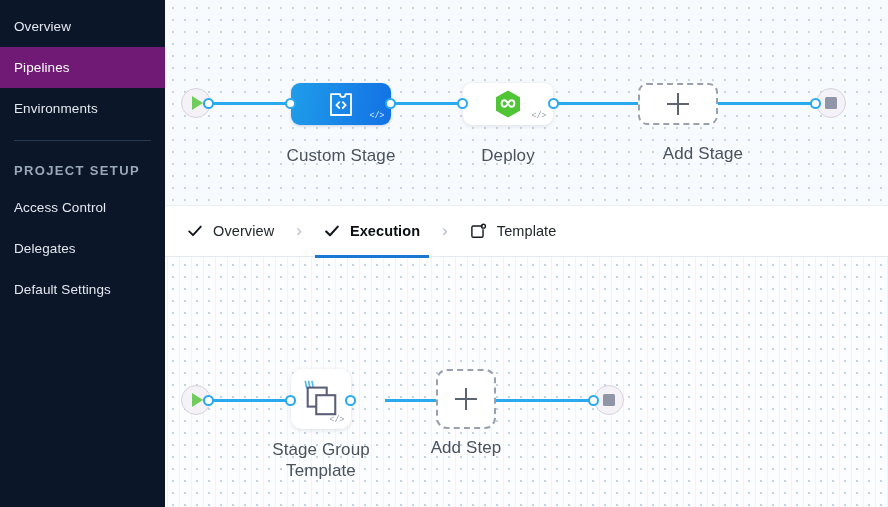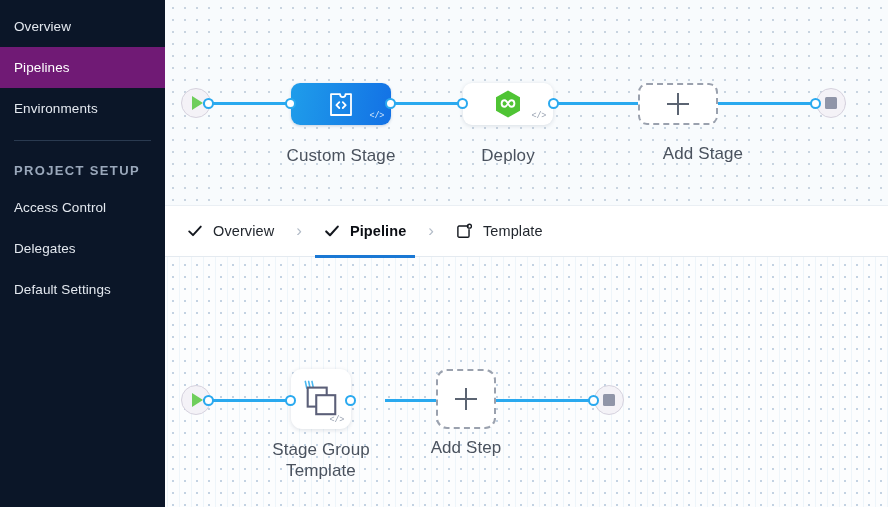--- a/index.html
+++ b/index.html
@@ -325,21 +325,21 @@
       </div>
 
       <span class="tab-sep">›</span>
 
       <div class="tab active">
         <span class="check-icon">
           <svg width="16" height="16" viewBox="0 0 16 16">
             <path d="M2.2 8.4 6 12.2 13.8 3.6" fill="none" stroke="#14181f" stroke-width="2.1" stroke-linecap="round" stroke-linejoin="round"></path>
           </svg>
         </span>
-        <span class="tab-label">Pipeline</span>
+        <span class="tab-label">Execution</span>
       </div>
 
       <span class="tab-sep">›</span>
 
       <div class="tab">
         <span class="adv-icon">
           <svg width="17" height="17" viewBox="0 0 18 18">
             <path d="M13 3.2H3.3A1.3 1.3 0 0 0 2 4.5v9.2a1.3 1.3 0 0 0 1.3 1.3h9.2a1.3 1.3 0 0 0 1.3-1.3V7" fill="none" stroke="#14181f" stroke-width="1.5" stroke-linecap="round" stroke-linejoin="round"></path>
             <circle cx="14.2" cy="3.4" r="2.1" fill="none" stroke="#14181f" stroke-width="1.4"></circle>
           </svg>

